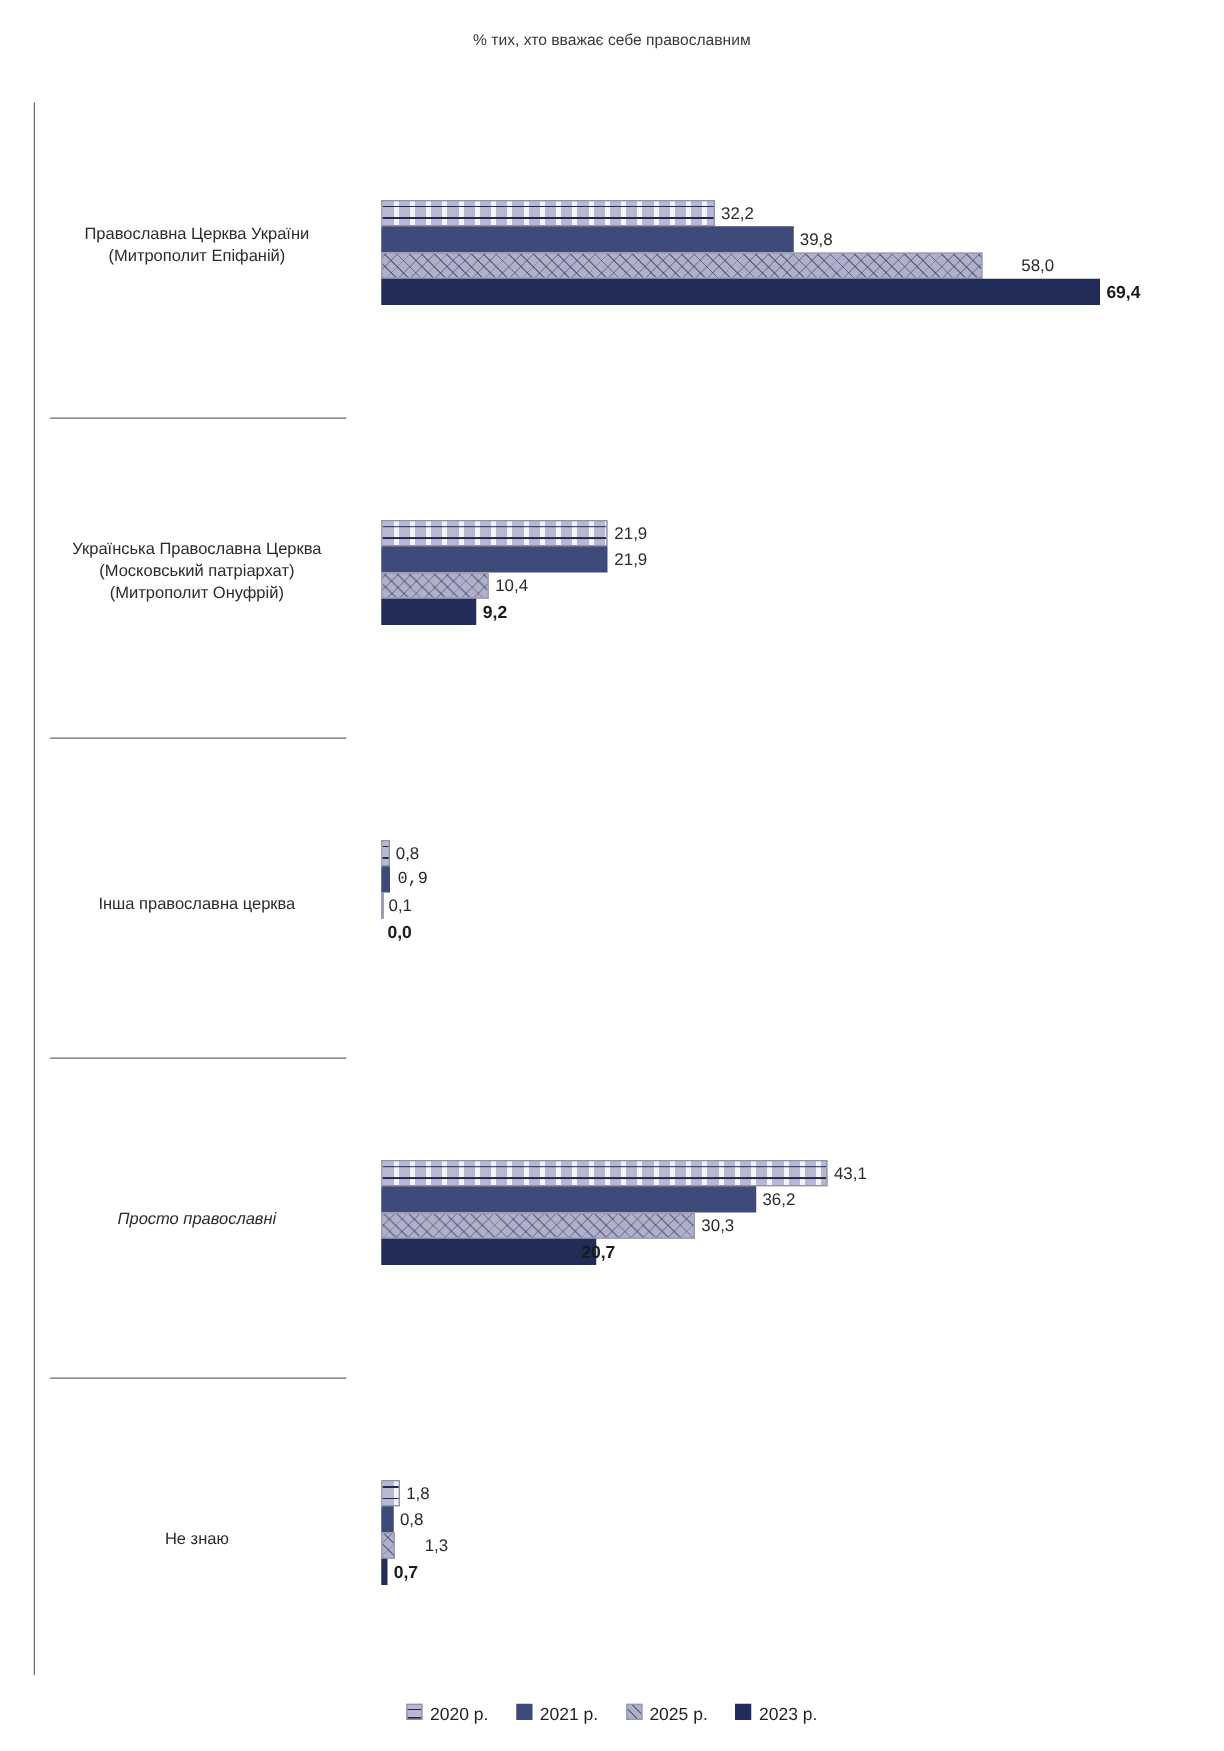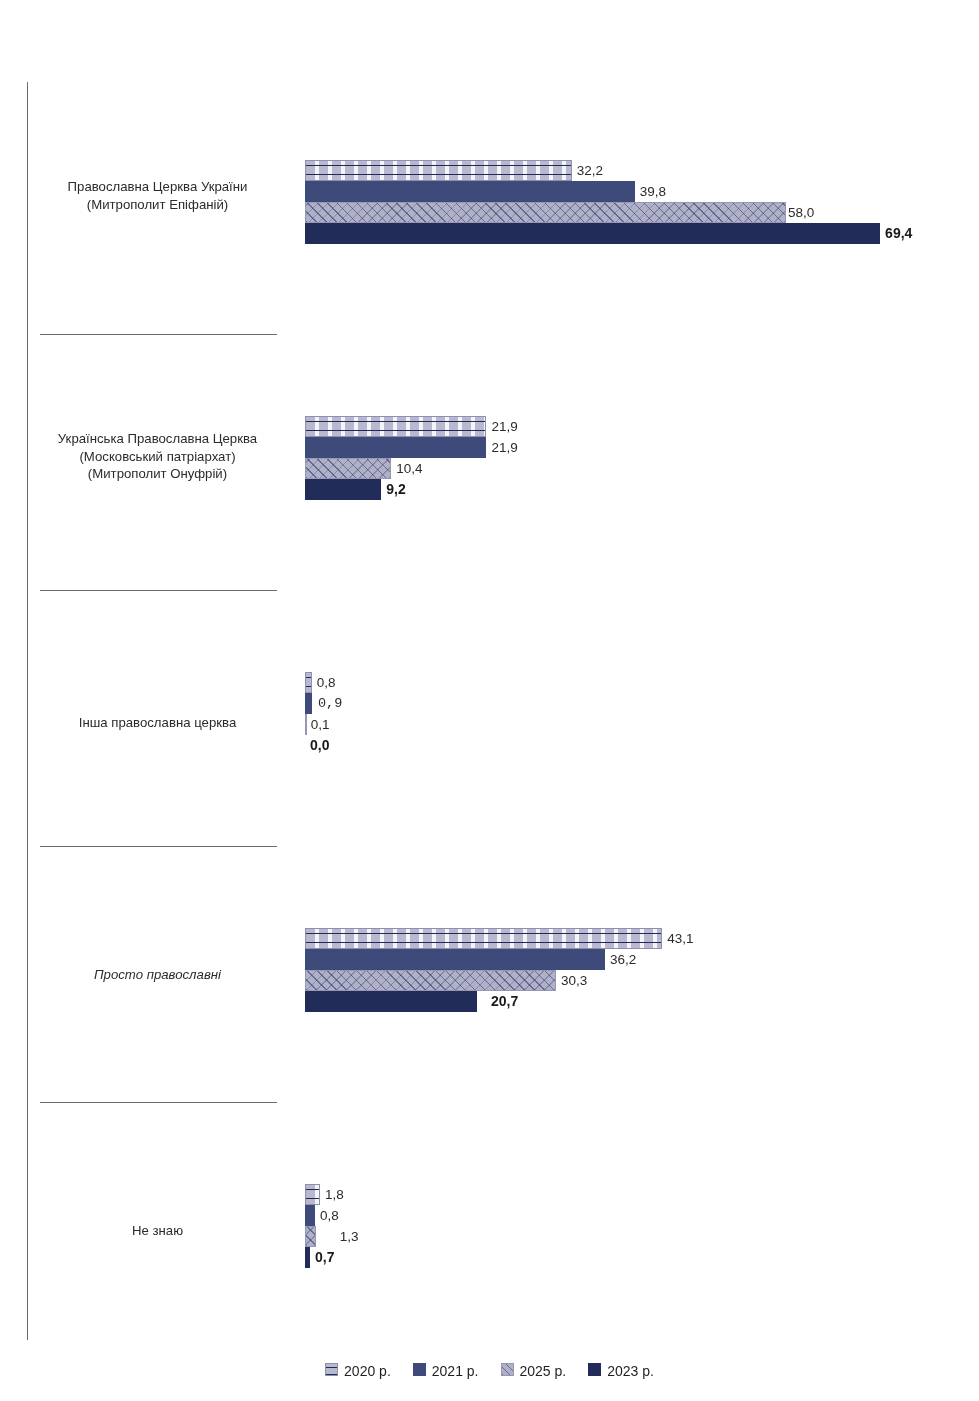--- a/index.html
+++ b/index.html
@@ -190,41 +190,42 @@
       );
     border: 1px solid #9697b2;
     box-sizing: border-box;
   }
   .legend-swatch.s2023 { background-color: #212c58; }
 </style>
 </head>
 <body>
 
 <div class="header">
+  <div class="chart-subtitle">% тих, хто вважає себе православним</div>
 </div>
 
 <div class="plot" id="plot-area">
   <div class="axis-line"></div>
 <div class="group" style="top: 0px;">
       <div class="group-label" style="top: 178px;">
         <div>Православна Церква України</div>
         <div>(Митрополит Епіфаній)</div>
       </div>
       <div class="bars" style="top: 160px;">
         <div class="bar-row">
           <div class="bar s2020" style="width: 266.841px;"></div>
           <div class="bar-value" style="left: 266.841px;">32,2</div>
         </div>
         <div class="bar-row">
           <div class="bar s2021" style="width: 329.823px;"></div>
           <div class="bar-value" style="left: 329.823px;">39,8</div>
         </div>
         <div class="bar-row">
           <div class="bar s2022" style="width: 480.646px;"></div>
-          <div class="bar-value" style="left: 455px; padding-left: 28px;">58,0</div>
+          <div class="bar-value" style="left: 484px; padding-left: 28px;">58,0</div>
         </div>
         <div class="bar-row">
           <div class="bar s2023" style="width: 575.118px;"></div>
           <div class="bar-value highlight" style="left: 575.118px;">69,4</div>
         </div>
       </div>
     </div>
     <div class="group" style="top: 0px;">
       <div class="group-label" style="top: 430px;">
         <div>Українська Православна Церква</div>
@@ -284,21 +285,21 @@
         <div class="bar-row">
           <div class="bar s2021" style="width: 299.989px;"></div>
           <div class="bar-value" style="left: 299.989px;">36,2</div>
         </div>
         <div class="bar-row">
           <div class="bar s2022" style="width: 251.096px;"></div>
           <div class="bar-value" style="left: 251.096px;">30,3</div>
         </div>
         <div class="bar-row">
           <div class="bar s2023" style="width: 171.541px;"></div>
-          <div class="bar-value highlight" style="left: 181px;">20,7</div>
+          <div class="bar-value highlight" style="left: 155px;">20,7</div>
         </div>
       </div>
     </div>
     <div class="group" style="top: 0px;">
       <div class="group-label" style="top: 1222px;">
         <div>Не знаю</div>
       </div>
       <div class="bars" style="top: 1184px;">
         <div class="bar-row">
           <div class="bar s2020" style="width: 14.9166px;"></div>

